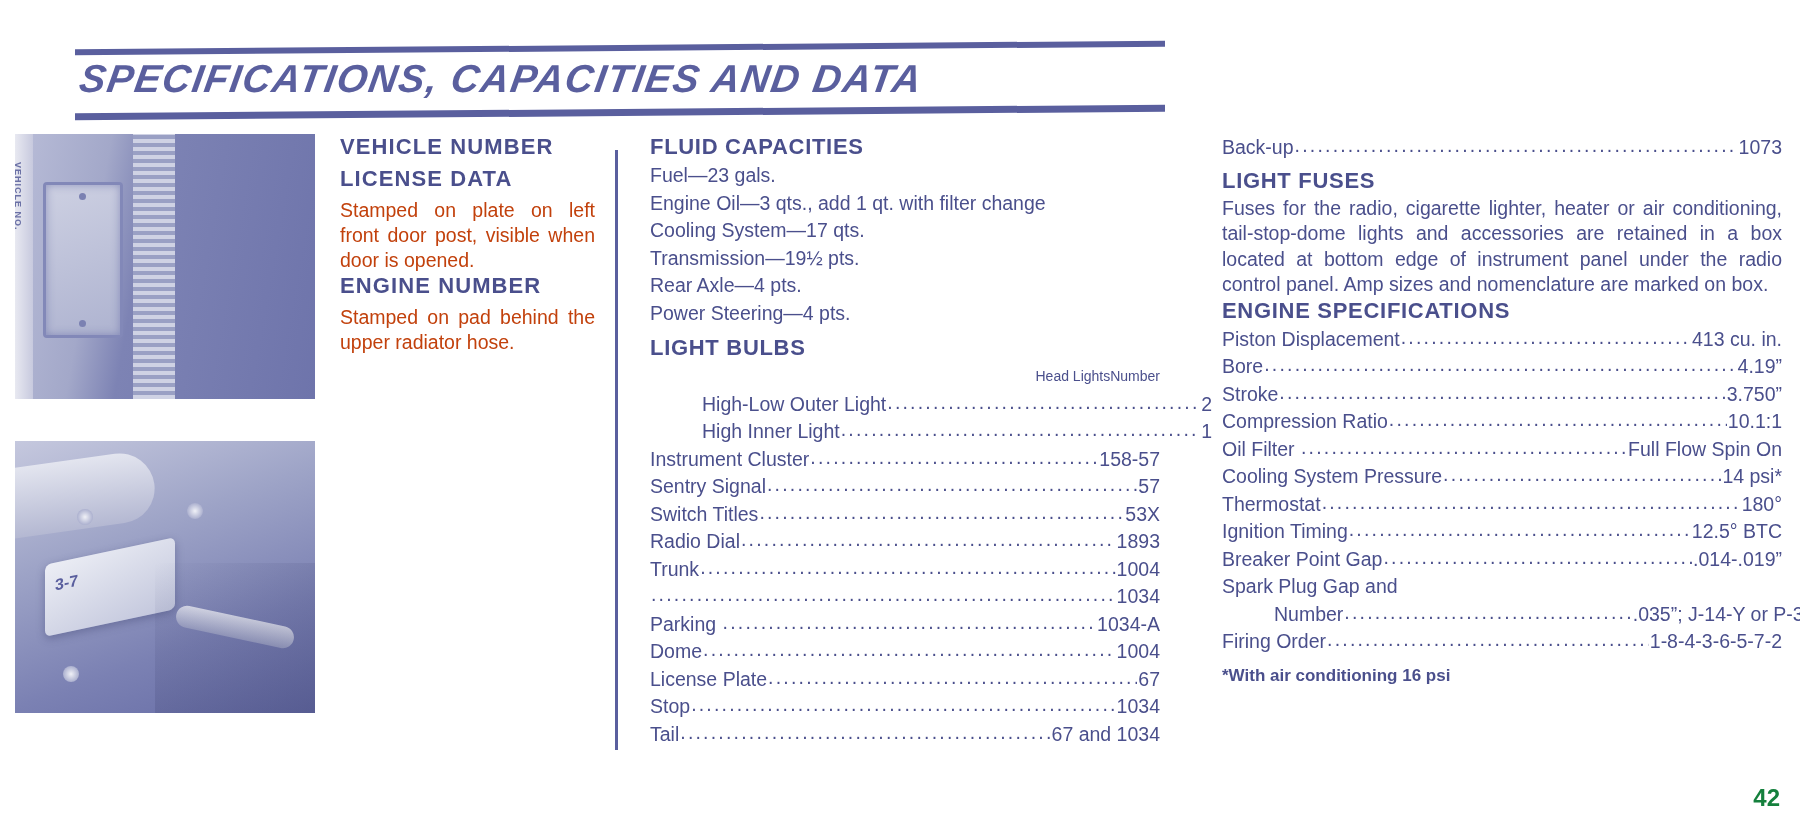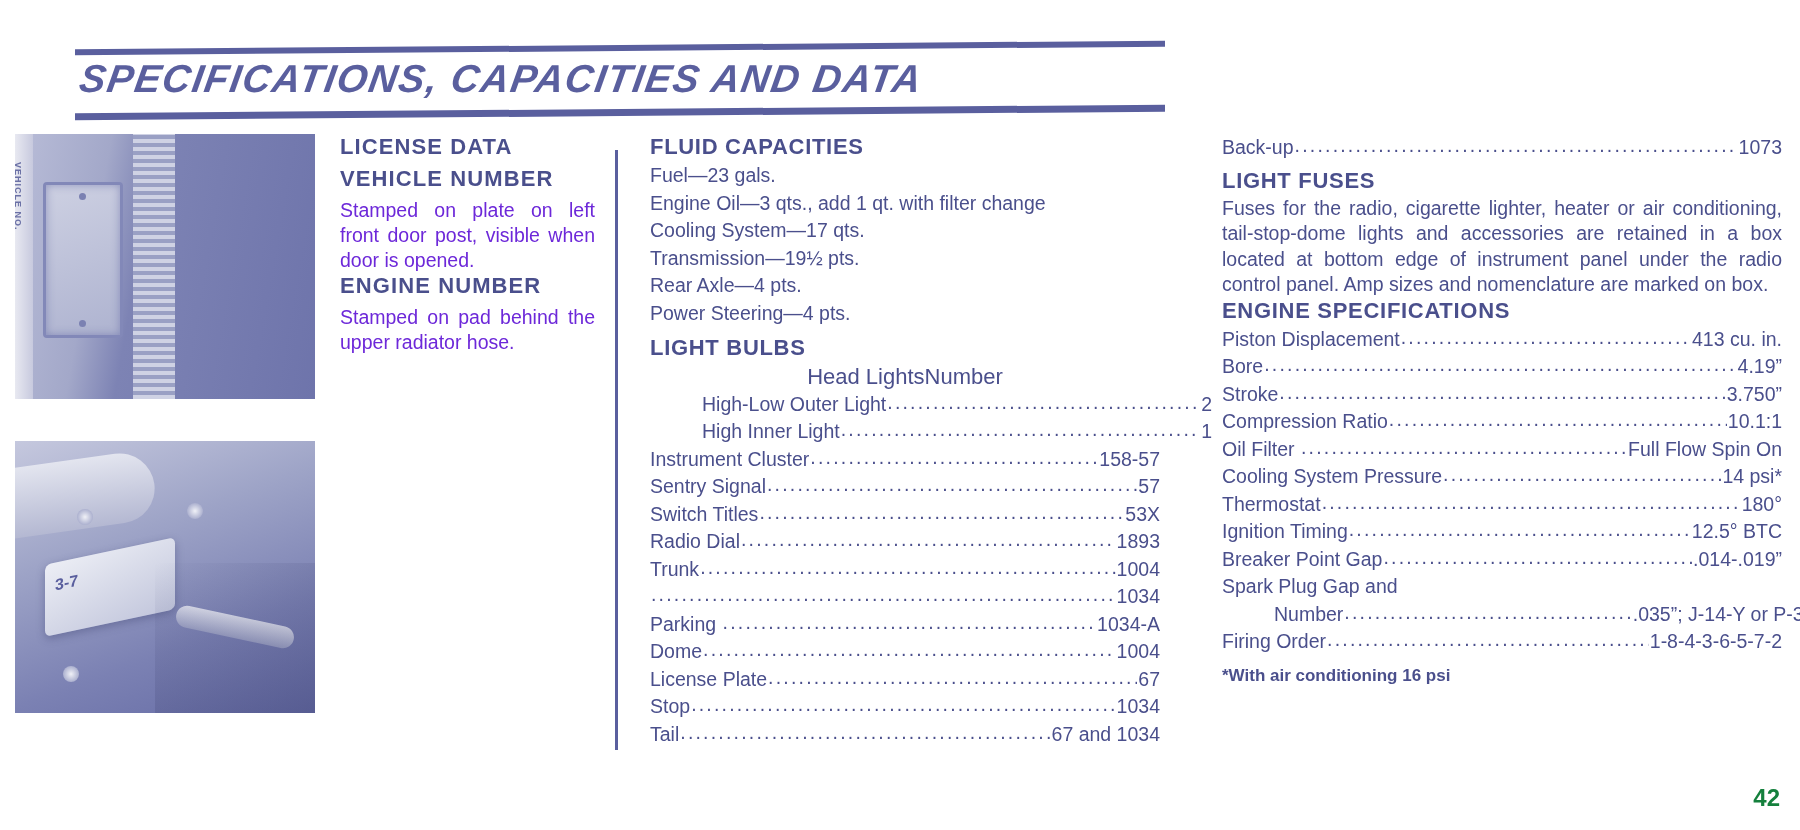--- a/index.html
+++ b/index.html
@@ -98,21 +98,21 @@
     color: #4a4f8c;
   }
   .lic-head { margin-top: -4px; }
   .veh-head { margin-top: 102px; }
   .eng-head { margin-top: 262px; }
   p.body {
     font-size: 19.5px;
     line-height: 25px;
     margin: 0;
     text-align: justify;
-    color: #6d28d9;
+    color: #c2410c;
   }
 
   
   .head-mid {
     font-size: 22px;
     font-weight: bold;
     letter-spacing: 0.7px;
     margin: 0 0 2px 0;
   }
   .line {
@@ -138,22 +138,22 @@
     letter-spacing: 2.2px;
     font-size: 19.5px;
     transform: translateY(-2px);
   }
   .lrow .val { white-space: pre; text-align: left; }
   .lrow.indent { padding-left: 52px; }
   .lrow.indent2 { padding-left: 52px; }
 
   .colhead {
     display: flex;
-    justify-content: center;
-    font-size: 22px;
+    justify-content: flex-end;
+    font-size: 14px;
     line-height: 27.5px;
   }
 
   .justified {
     font-size: 19.5px;
     line-height: 25.5px;
     text-align: justify;
     margin: 0;
   }
 
@@ -280,22 +280,22 @@
         <div class="pad"></div>
         <div class="pad-txt">3-7</div>
         <div class="tube"></div>
         <div class="bolt b1"></div>
         <div class="bolt b2"></div>
         <div class="bolt b3"></div>
         <div class="shade"></div>
       </div>
 
       <div class="left-text-col">
+        <h2 class="section veh-head">VEHICLE NUMBER</h2>
         <h2 class="section lic-head">LICENSE DATA</h2>
-        <h2 class="section veh-head">VEHICLE NUMBER</h2>
         <p class="body">Stamped on plate on left front door post, visible when door is opened.</p>
         <h2 class="section eng-head">ENGINE NUMBER</h2>
         <p class="body">Stamped on pad behind the upper radiator hose.</p>
       </div>
 
     </div>
   </div>
 
   <div class="col col-mid">
     <h2 class="head-mid">FLUID CAPACITIES</h2>

